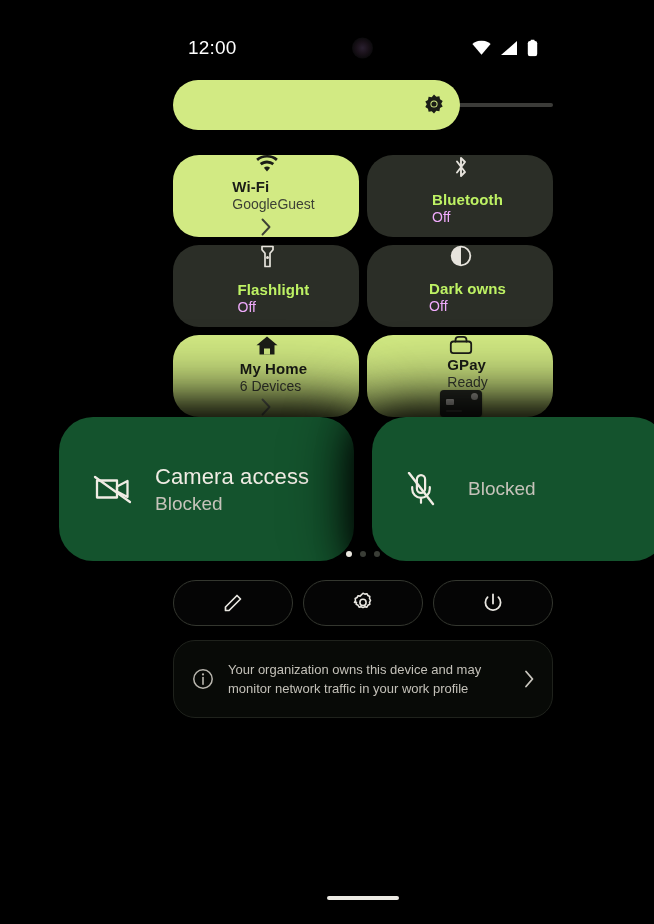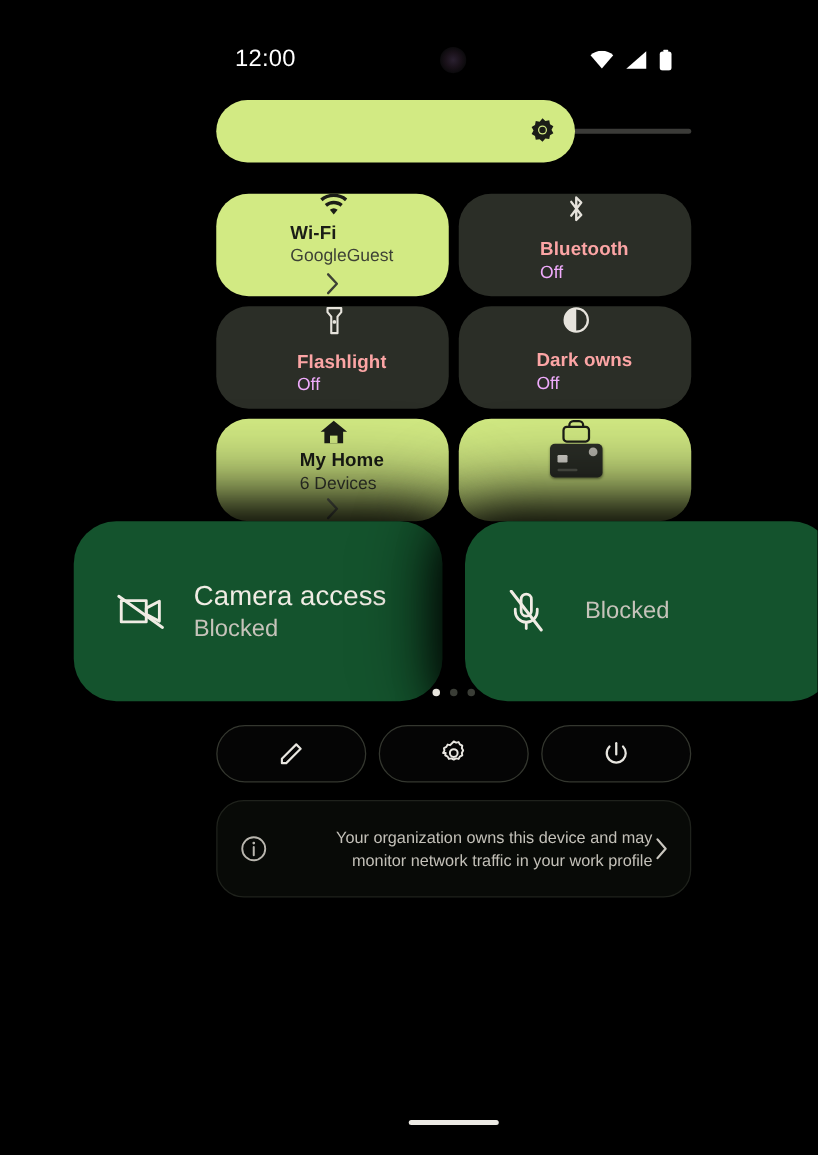--- a/index.html
+++ b/index.html
@@ -87,21 +87,21 @@
     display: flex; align-items: center; justify-content: center;
   }
   .tile-icon svg { display: block; }
   .tile-text {
     flex: 1 1 auto; min-width: 0;
     padding-left: 13px;
     display: flex; flex-direction: column; justify-content: center;
     gap: 1px;
   }
   .tile-title {
-    font-size: 15px; font-weight: bold; color: #fca5a5;
+    font-size: 15px; font-weight: bold; color: #bef264;
     white-space: nowrap; overflow: hidden; text-overflow: ellipsis;
     letter-spacing: .1px;
   }
   .tile-sub {
     font-size: 14px; color: #f0abfc;
     white-space: nowrap; overflow: hidden; text-overflow: ellipsis;
   }
   .tile.active .tile-title { color: #1b1d17; }
   .tile.active .tile-sub { color: #3d4135; }
   .tile-chevron { flex: none; width: 16px; display: flex; align-items: center; }
@@ -180,21 +180,20 @@
 
   
   .org-banner {
     position: absolute; left: 137px; top: 640px;
     width: 380px; height: 78px;
     border-radius: 22px;
     border: 1px solid #1f221c;
     background: #080a07;
     display: flex; align-items: center;
     padding: 0 14px 0 18px;
-    text-align: right;
   }
   .org-icon { flex: none; width: 22px; display: flex; align-items: center; }
   .org-icon svg { display: block; }
   .org-text {
     flex: 1 1 auto;
     padding-left: 14px;
     color: #c3c0b8; font-size: 13px; line-height: 19px;
   }
   .org-chevron { flex: none; width: 16px; display: flex; align-items: center; }
   .org-chevron svg { display: block; }
@@ -327,20 +326,24 @@
       </span>
     </div>
 
     <div class="tile active">
       <span class="tile-icon">
         <svg width="24" height="20" viewBox="0 0 24 20">
           <path d="M6.5 6.5V5a3.2 3.2 0 0 1 3.2-3.2h4.6A3.2 3.2 0 0 1 17.5 5v1.5" fill="none" stroke="#1b1d17" stroke-width="1.8" stroke-linecap="round"></path>
           <rect x="1.8" y="6.5" width="20.4" height="11.7" rx="2.6" fill="none" stroke="#1b1d17" stroke-width="1.8"></rect>
         </svg>
       </span>
+      <span class="tile-text">
+        <span class="tile-title">GPay</span>
+        <span class="tile-sub">Ready</span>
+      </span>
       <span class="card-thumb">
         <span class="chip"></span>
         <span class="nfc"></span>
         <span class="line"></span>
       </span>
     </div>
 
   </div>
 
   <div class="page-dots">

